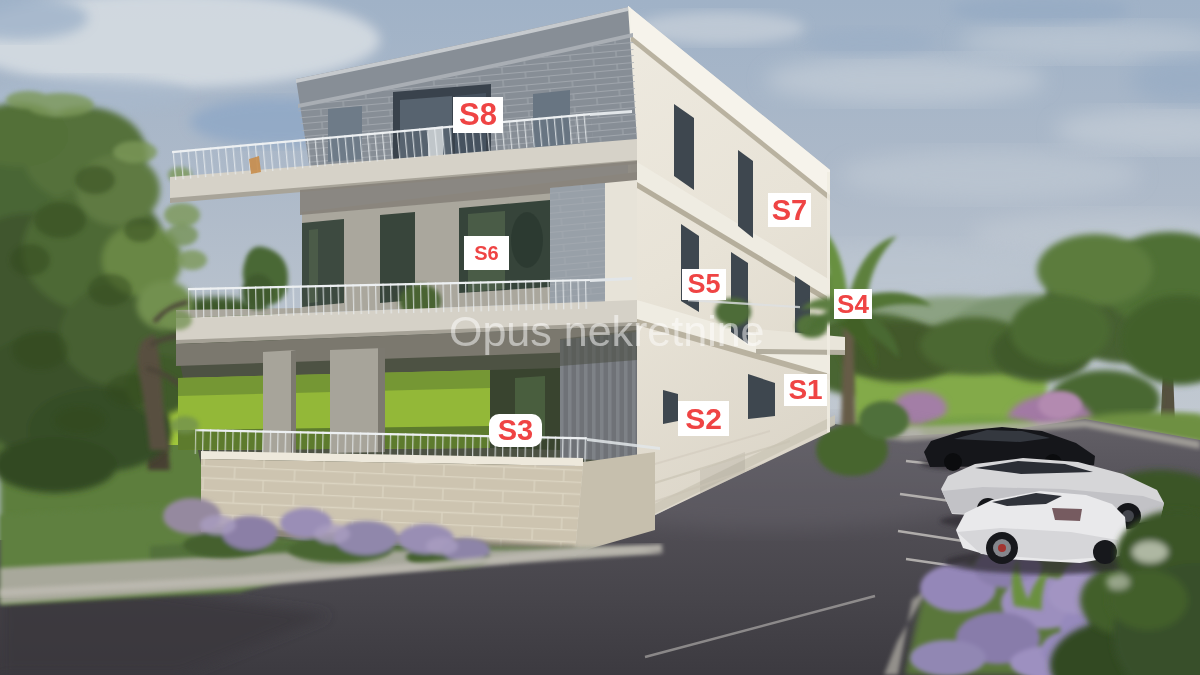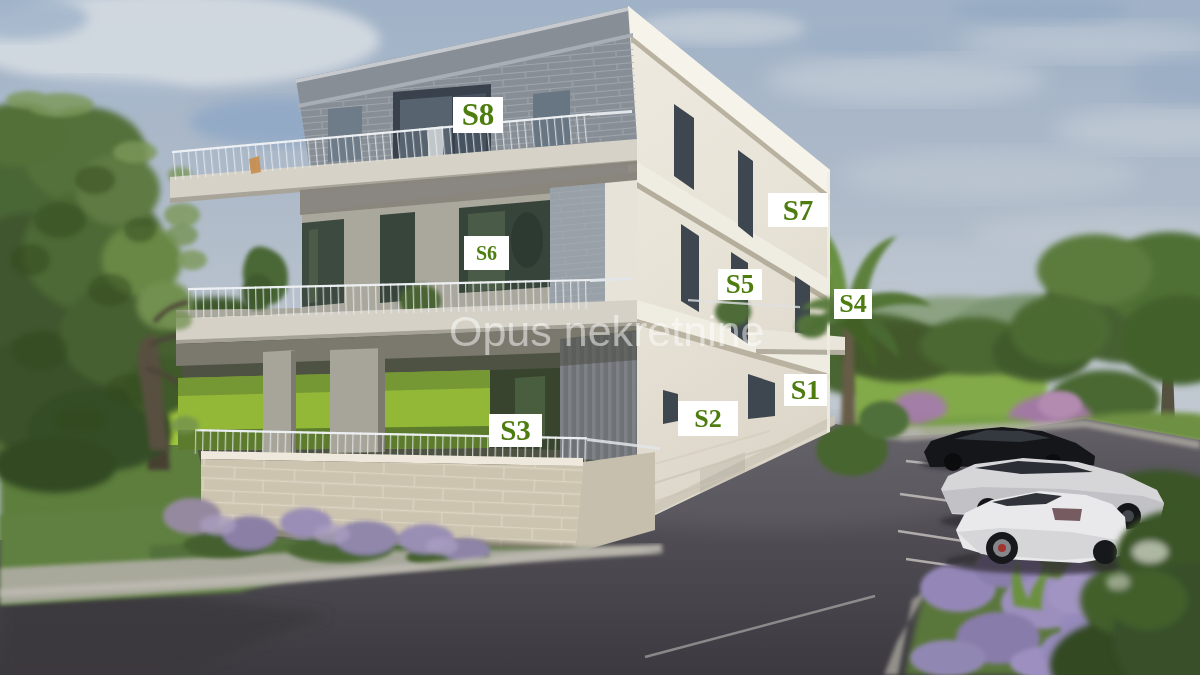--- a/index.html
+++ b/index.html
@@ -1,17 +1,17 @@
 <!DOCTYPE html>
 <html><head>
 <meta charset="utf-8">
 <style>
 html,body{margin:0;padding:0;width:1200px;height:675px;overflow:hidden;background:#b6c1cd;font-family:"Liberation Sans",sans-serif;}
 #scene{position:absolute;top:0;left:0;}
-.lbl{position:absolute;background:#fff;color:#4d7c0f;font-weight:bold;font-family:Liberation Serif, serif;display:flex;align-items:center;justify-content:center;}
+.lbl{position:absolute;background:#fff;color:#ef4444;font-weight:bold;font-family:Liberation Sans, sans-serif;display:flex;align-items:center;justify-content:center;}
 </style>
 </head>
 <body>
 <svg id="scene" width="1200" height="675" viewBox="0 0 1200 675">
 <defs>
 <linearGradient id="sky" x1="0" y1="0" x2="0" y2="1">
 <stop offset="0" stop-color="#a0b2c7"></stop>
 <stop offset="0.4" stop-color="#aebac9"></stop>
 <stop offset="0.8" stop-color="#bfc7d0"></stop>
 <stop offset="1" stop-color="#c5cbd2"></stop>
@@ -388,18 +388,18 @@
 <ellipse cx="442" cy="546" rx="16" ry="9" fill="#a99dc1" opacity="0.8"></ellipse>
 </g>
 <path d="M0 593 L240 580 L430 566 L575 552 L662 548" stroke="#bdbab1" stroke-width="8" fill="none" opacity="0.9" filter="url(#b2)"></path>
 </g>
 
 <text x="449" y="346" font-family="Liberation Sans, sans-serif" font-size="43" fill="#ffffff" opacity="0.5">Opus nekretnine</text>
 </svg>
 
 <div class="lbl" style="left:453px;top:97px;width:50px;height:36px;font-size:31px;">S8</div>
 <div class="lbl" style="left:464px;top:236px;width:45px;height:34px;font-size:20px;">S6</div>
-<div class="lbl" style="left:768px;top:193px;width:60px;height:34px;font-size:29px;">S7</div>
-<div class="lbl" style="left:718px;top:269px;width:44px;height:31px;font-size:27px;">S5</div>
+<div class="lbl" style="left:768px;top:193px;width:43px;height:34px;font-size:29px;">S7</div>
+<div class="lbl" style="left:682px;top:269px;width:44px;height:31px;font-size:27px;">S5</div>
 <div class="lbl" style="left:786px;top:289px;width:38px;height:30px;font-size:26px;margin-left:48px;">S4</div>
-<div class="lbl" style="left:489px;top:414px;width:53px;height:33px;font-size:29px;">S3</div>
+<div class="lbl" style="left:489px;top:414px;width:53px;height:33px;font-size:29px;border-radius:10px;">S3</div>
 <div class="lbl" style="left:784px;top:374px;width:43px;height:32px;font-size:28px;">S1</div>
-<div class="lbl" style="left:678px;top:401px;width:60px;height:35px;font-size:26px;">S2</div>
+<div class="lbl" style="left:678px;top:401px;width:51px;height:35px;font-size:30px;">S2</div>
 
 </body></html>

